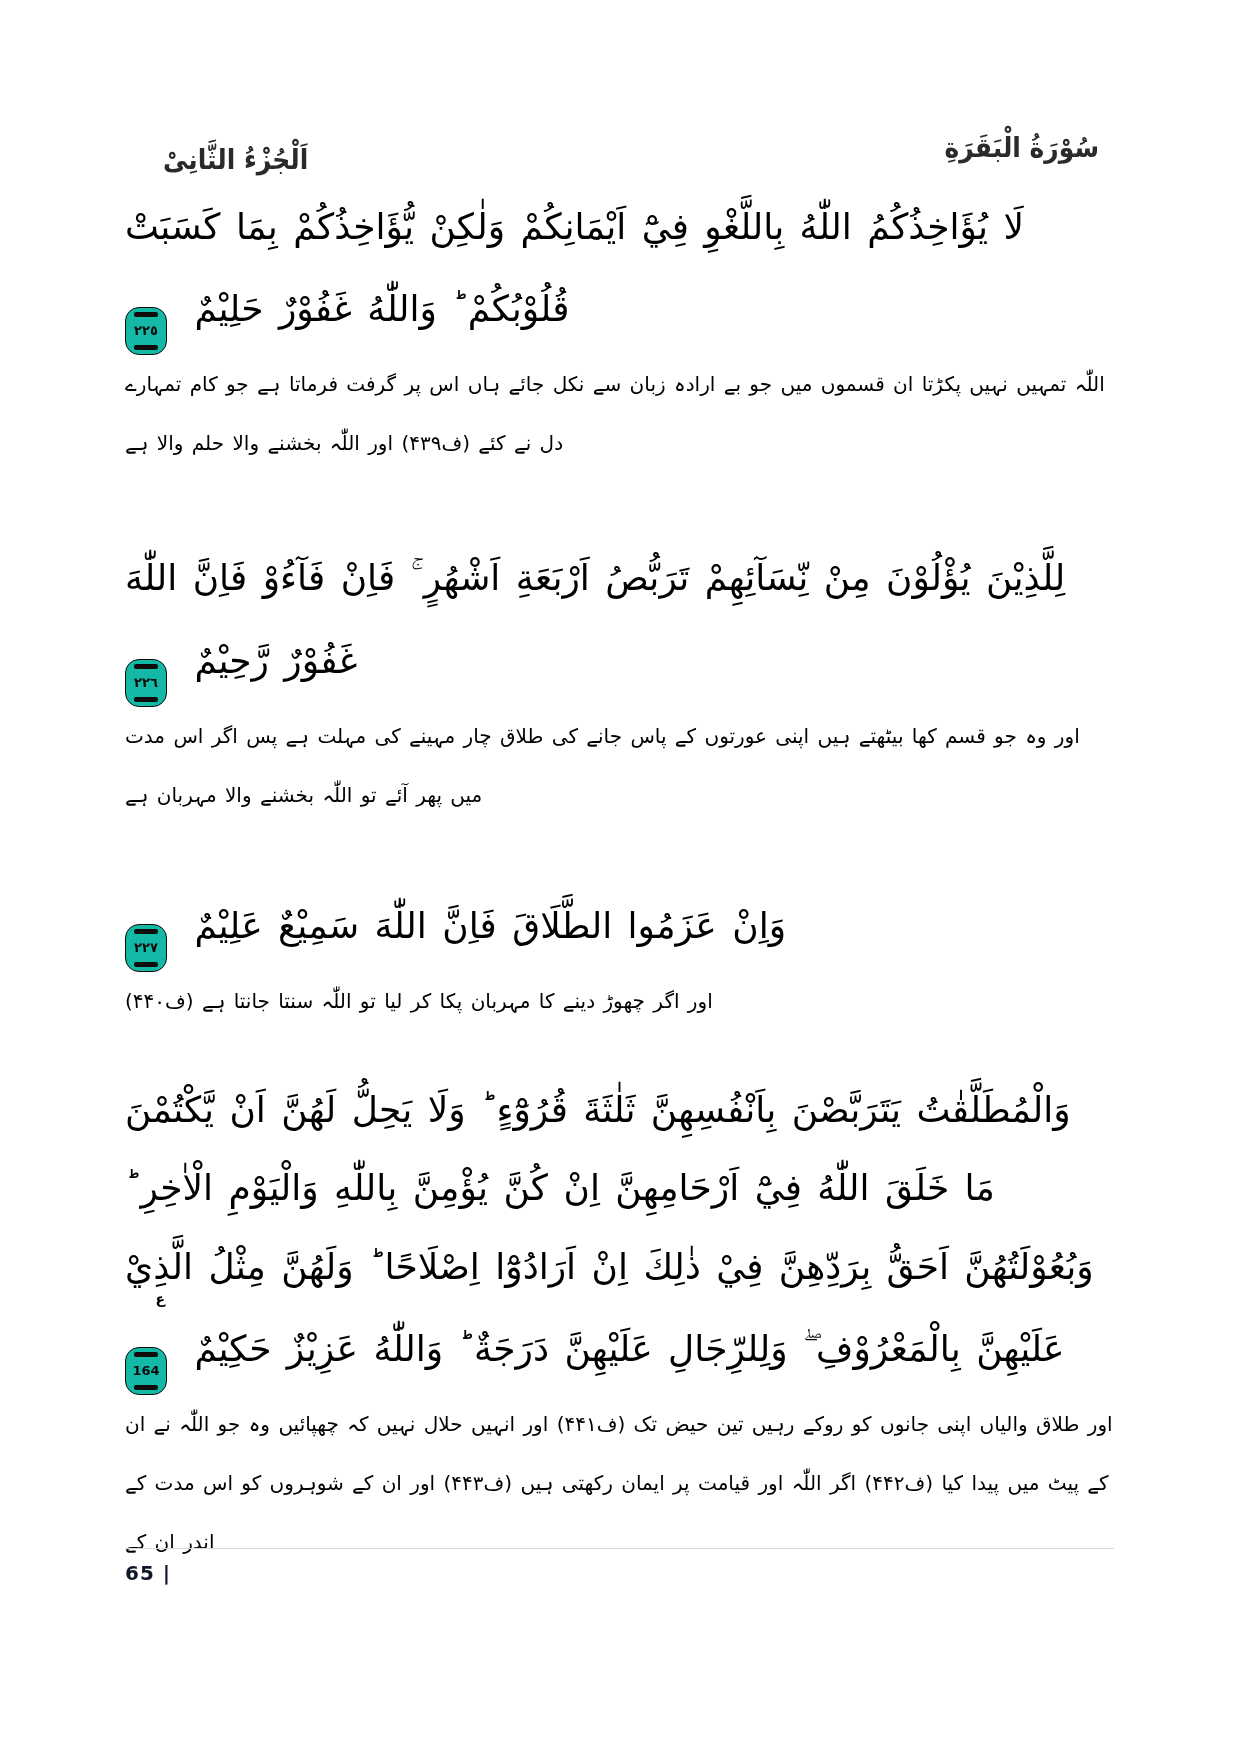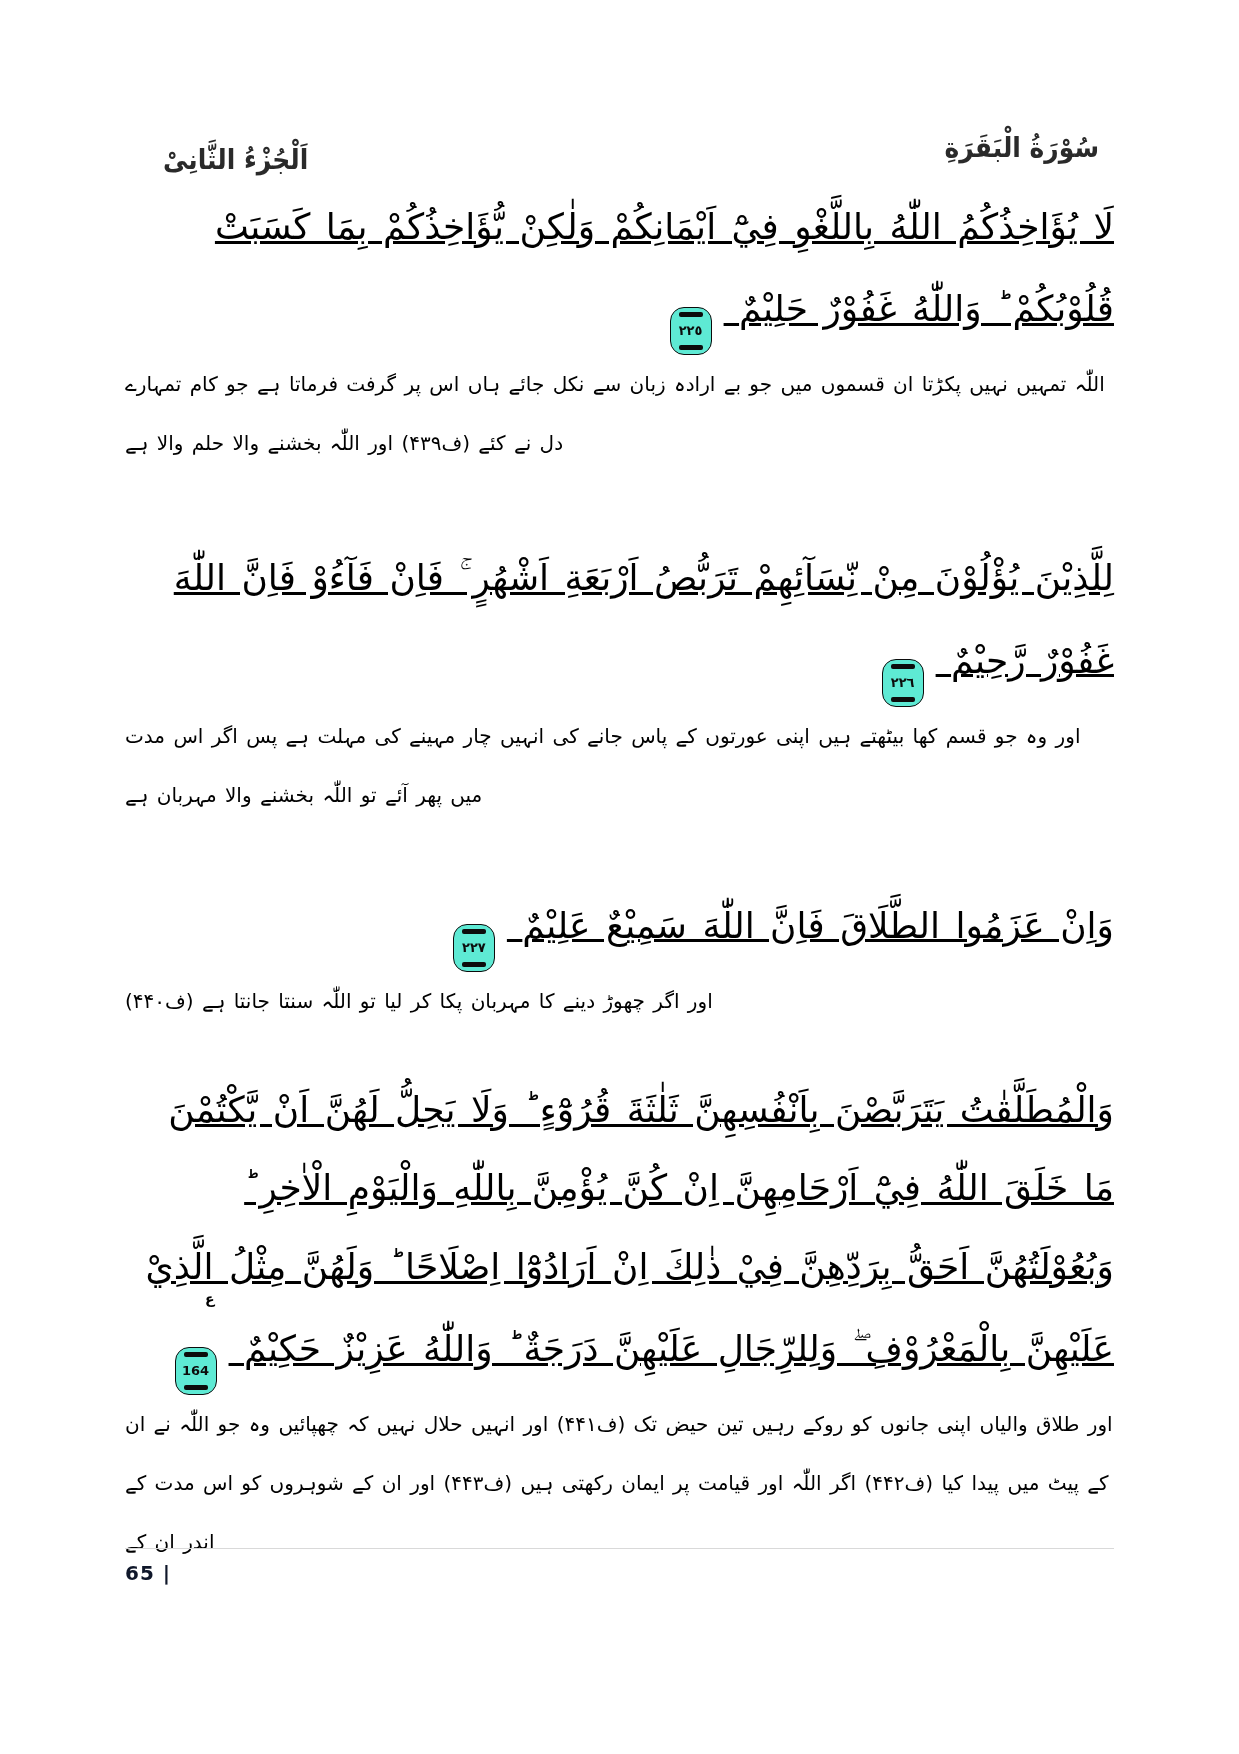--- a/index.html
+++ b/index.html
@@ -26,44 +26,43 @@
     transform: scaleY(1.1); padding: 14px 10px 0 10px;
   }
   .callig.right-title { margin-right: 5px; }
   .callig.left-title  { margin-left: 28px; padding-top: 26px; }
 
   
   .verse-block { text-align: center; direction: rtl; }
 
   .arabic {
     font-size: 36px; line-height: 2.18; font-weight: 500;
-    color: #000; text-align: right;
+    color: #000; text-align: left;
     word-spacing: 4px;
-    text-decoration: underline;
   }
   .v225 .arabic, .v226 .arabic { margin-top: 14px; }
 
   .urdu {
     font-size: 20px; line-height: 2.95; color: #000;
     text-align: left; font-weight: 400;
     word-spacing: 2px;
   }
 
   .gap-lg { height: 52px; }
   .gap-md { height: 58px; }
   .gap-sm { height: 40px; }
 
   
   .marker-wrap { position: relative; display: inline-block; vertical-align: middle; margin-right: 12px; }
   .marker {
     display: inline-flex; flex-direction: column; align-items: center;
     justify-content: space-between;
     width: 42px; height: 48px;
     border: 1.6px solid #0c0c0c; border-radius: 14px;
-    padding: 4px 4px; background: #5eead4;
+    padding: 4px 4px; background: #14b8a6;
   }
   .marker .bar { width: 24px; height: 5px; background: #0c0c0c; border-radius: 2px; }
   .marker .num { font-size: 13px; line-height: 1.1; font-weight: bold; color: #0c0c0c; }
   .ruku {
     position: absolute; top: -22px; right: 2px;
     font-size: 14px; font-weight: bold; color: #000;
   }
 
   
   .footer {
@@ -106,21 +105,21 @@
     <div class="arabic">
       <span>لِلَّذِيْنَ يُؤْلُوْنَ مِنْ نِّسَآئِهِمْ تَرَبُّصُ اَرْبَعَةِ اَشْهُرٍ ۚ فَاِنْ فَآءُوْ فَاِنَّ اللّٰهَ غَفُوْرٌ رَّحِيْمٌ</span>
       <span class="marker-wrap">
         <span class="marker">
           <span class="bar"></span>
           <span class="num">٢٢٦</span>
           <span class="bar"></span>
         </span>
       </span>
     </div>
-    <div class="urdu">اور وہ جو قسم کھا بیٹھتے ہیں اپنی عورتوں کے پاس جانے کی انہیں چار مہینے کی مہلت ہے پس اگر اس مدت میں پھر آئے تو اللّٰہ بخشنے والا مہربان ہے</div>
+    <div class="urdu">اور وہ جو قسم کھا بیٹھتے ہیں اپنی عورتوں کے پاس جانے کی طلاق چار مہینے کی مہلت ہے پس اگر اس مدت میں پھر آئے تو اللّٰہ بخشنے والا مہربان ہے</div>
   </section>
 
   <div class="gap-md"></div>
 
   <section class="verse-block v227">
     <div class="arabic">
       <span>وَاِنْ عَزَمُوا الطَّلَاقَ فَاِنَّ اللّٰهَ سَمِيْعٌ عَلِيْمٌ</span>
       <span class="marker-wrap">
         <span class="marker">
           <span class="bar"></span>

